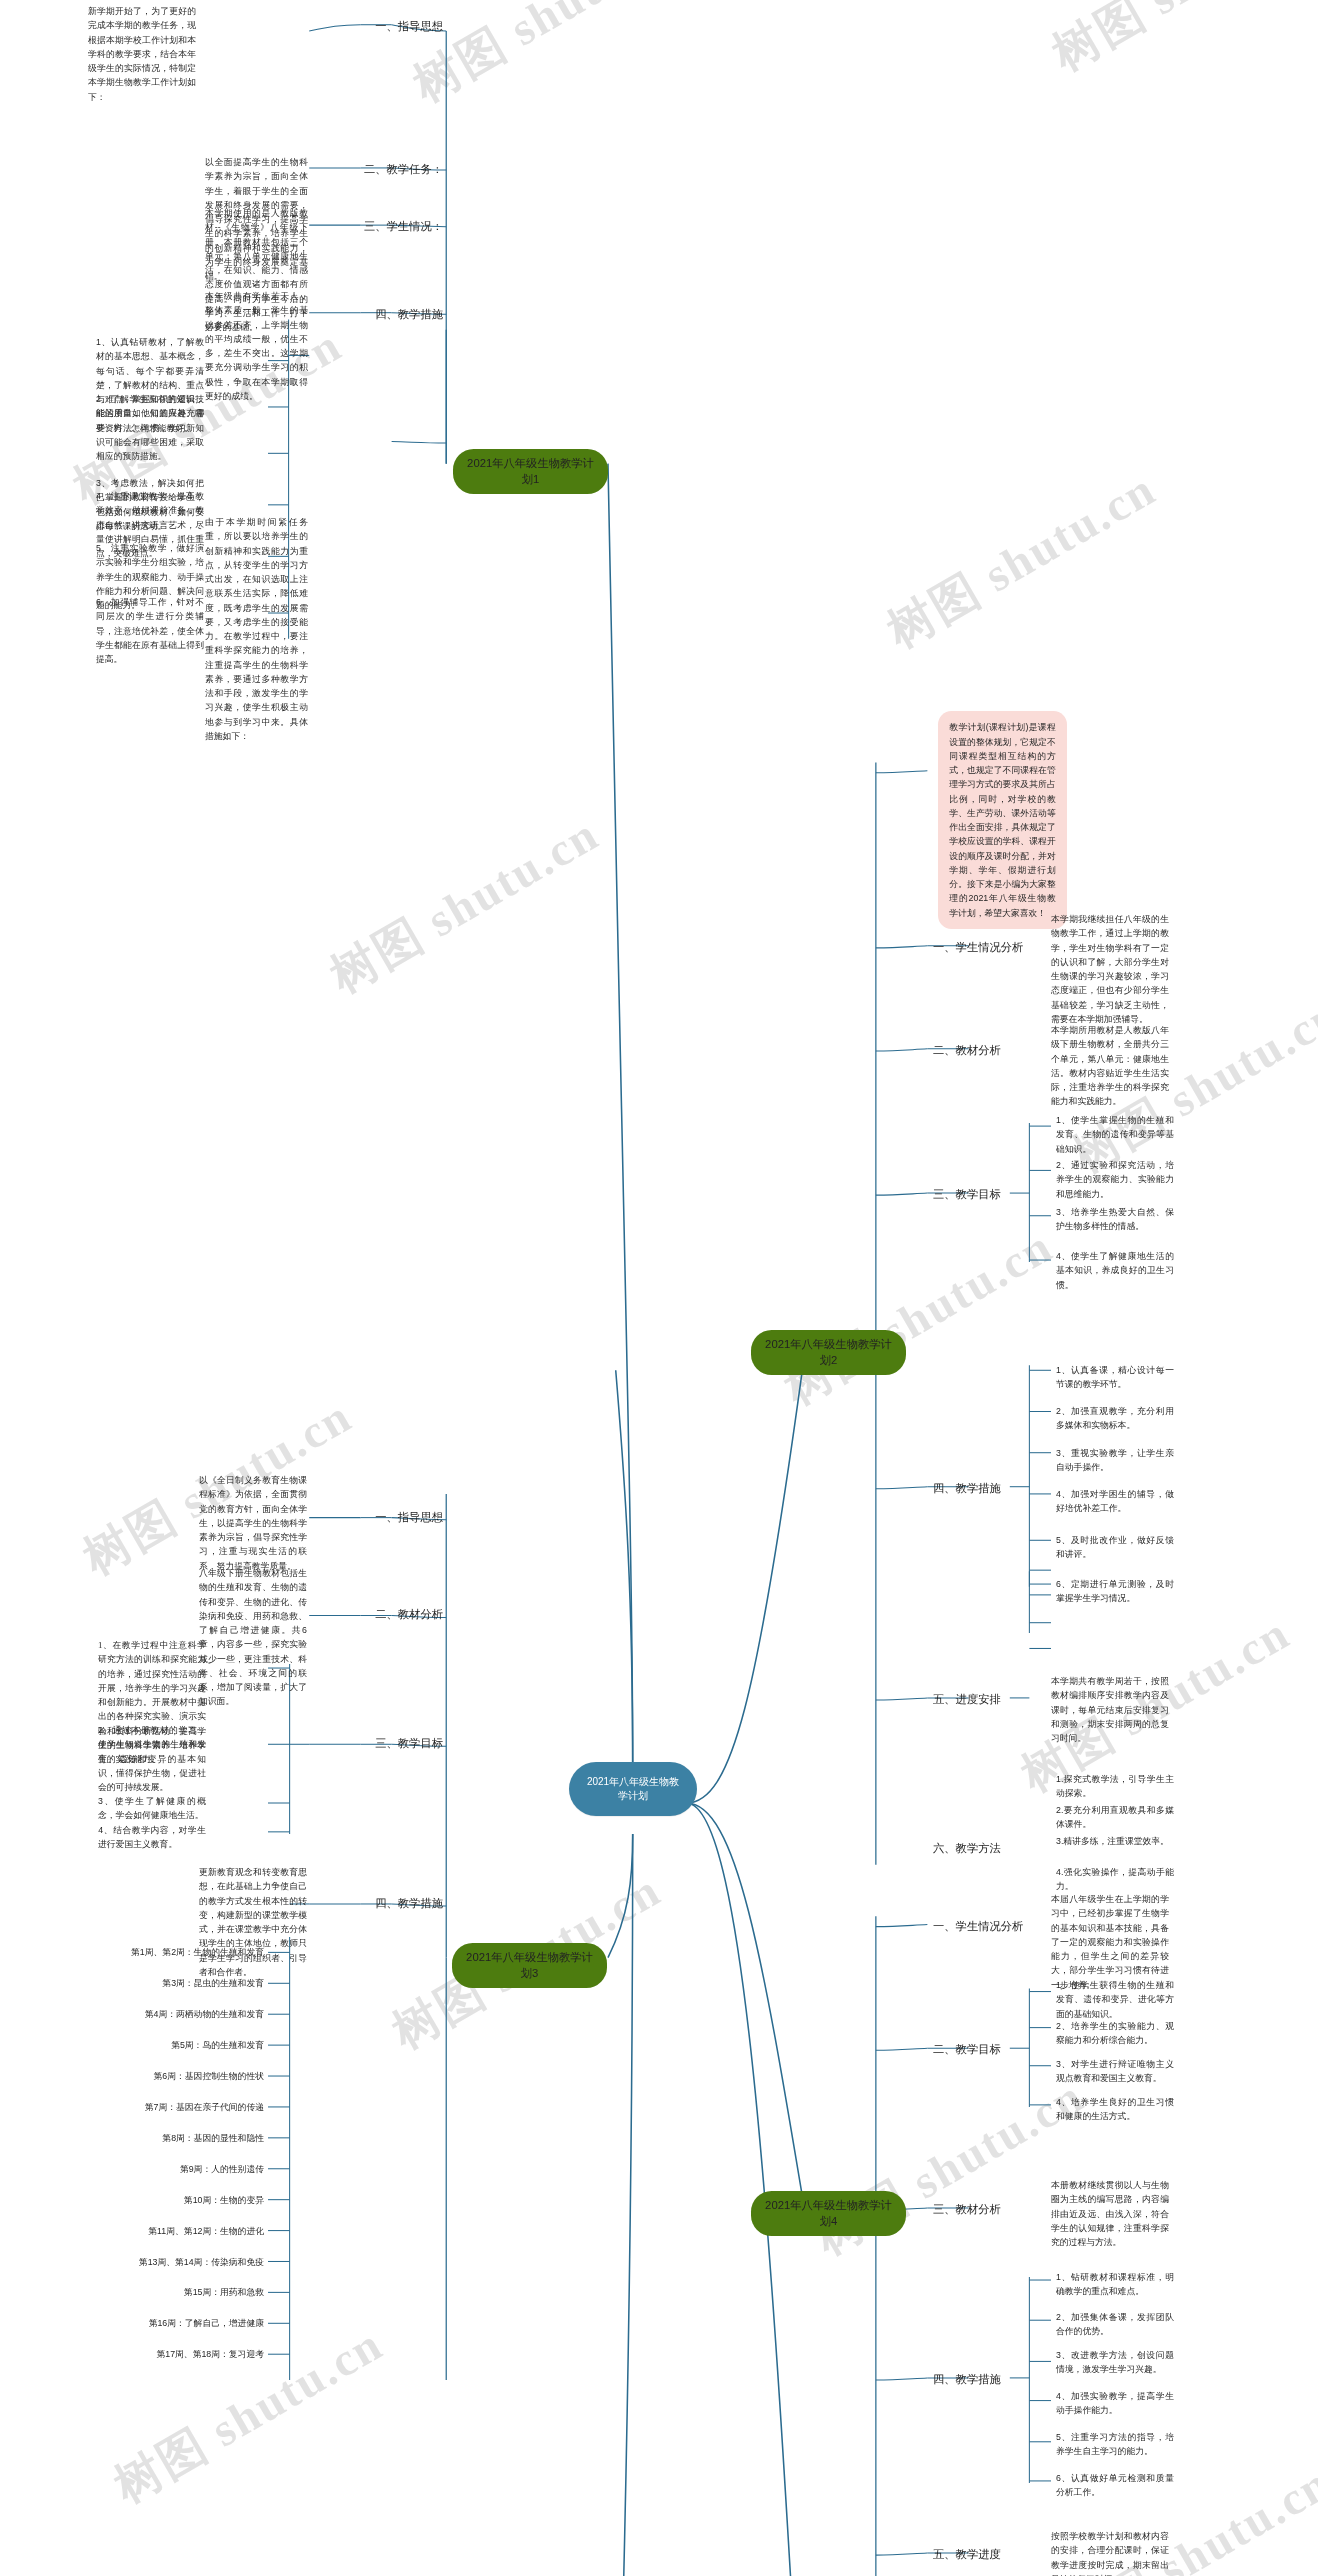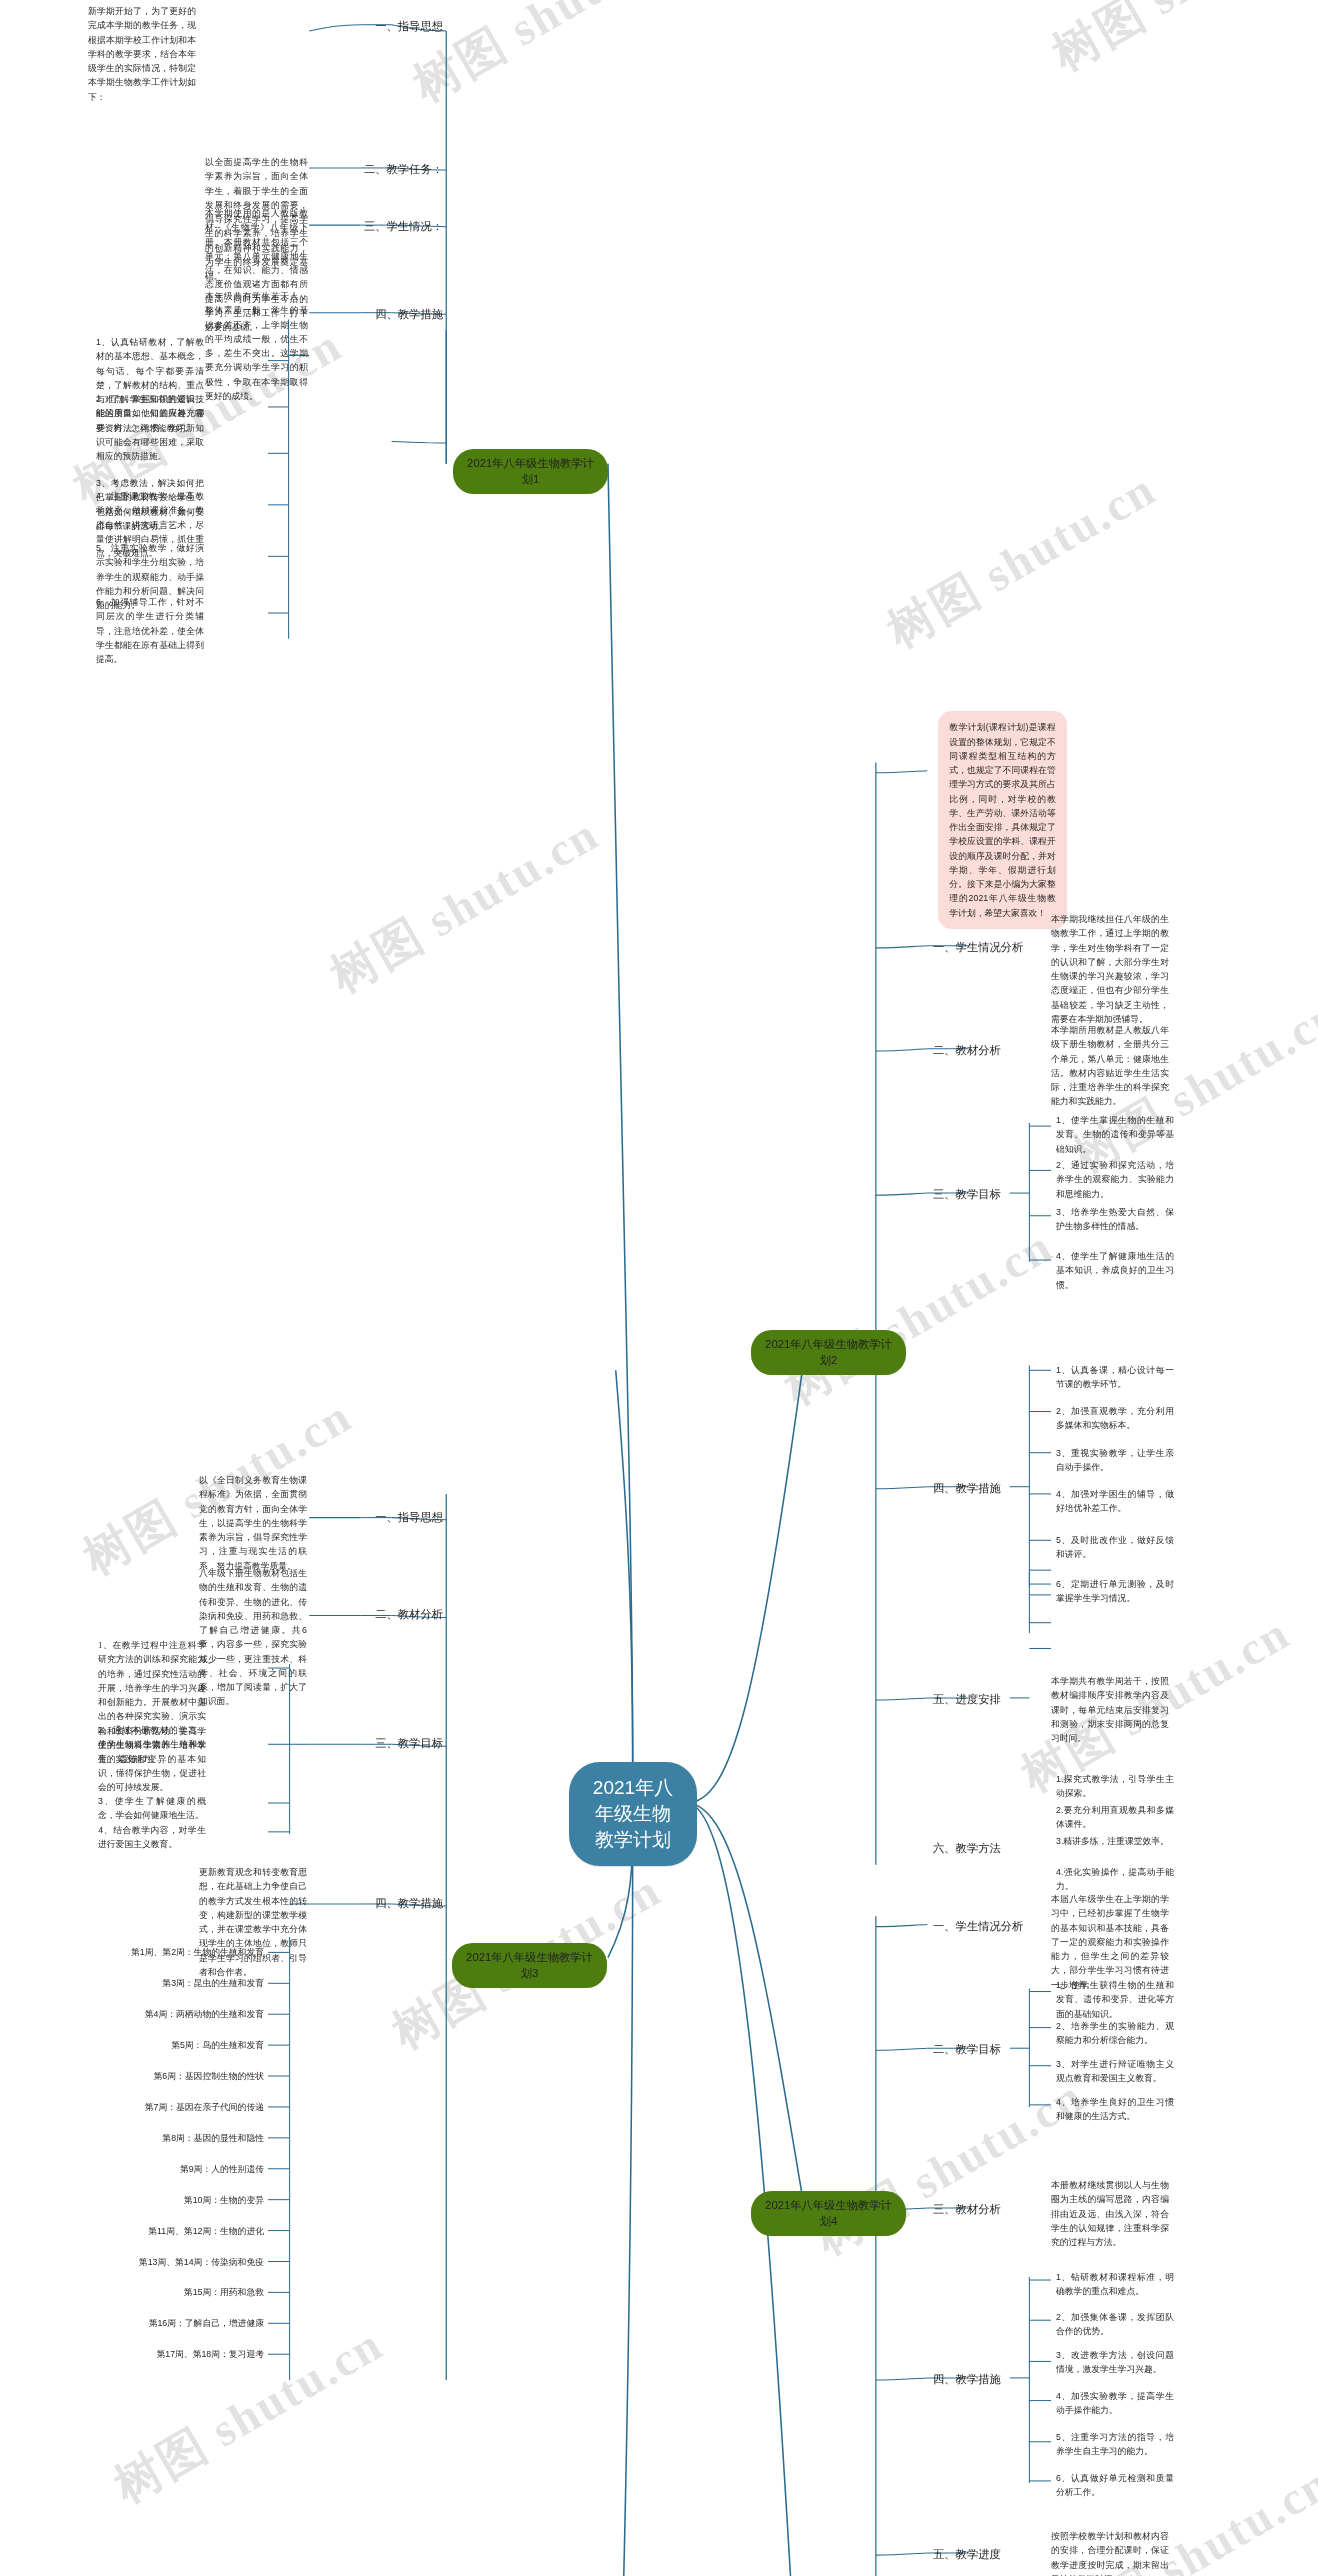--- a/index.html
+++ b/index.html
@@ -37,21 +37,21 @@
   #wires path.thin{stroke-width:2.4;}
   #wires path.hair{stroke-width:2;}
 
   
   .node{position:absolute;z-index:4;}
   .root{
     background:#3c81a4;
     color:#ffffff;
     border-radius:31px;
     text-align:center;
-    font-size:19px;
+    font-size:10px;
     line-height:1.35;
     padding:13.4px 17.5px;
     width:128px;
     box-sizing:border-box;
     box-shadow:0 0.5px 1px rgba(0,0,0,.12);
   }
   .branch{
     background:#4d7c0f;
     color:#222;
     border-radius:20.6px;
@@ -334,20 +334,23 @@
   </div>
   <div class="node para" style="left:205px; top:155px; width:103px;">
     <span>以全面提高学生的生物科学素养为宗旨，面向全体学生，着眼于学生的全面发展和终身发展的需要，倡导探究性学习，提高学生的科学素养，培养学生的创新精神和实践能力，为学生的终身发展奠定基础。</span>
   </div>
   <div class="node para" style="left:205px; top:206px; width:103px;">
     <span>本学期使用的是人教版教材--《生物学》八年级下册。本册教材共包括三个单元：第八单元健康地生活，在知识、能力、情感态度价值观诸方面都有所提高。同时为学生今后的学习、生活和工作，打下必要的基础。</span>
   </div>
   <div class="node para" style="left:205px; top:289px; width:103px;">
     <span>本年级共有学生若干人，整体素质一般，学生的基础参差不齐，上学期生物的平均成绩一般，优生不多，差生不突出。这学期要充分调动学生学习的积极性，争取在本学期取得更好的成绩。</span>
   </div>
+  <div class="node para" style="left:205px; top:515px; width:103px;">
+    <span>由于本学期时间紧任务重，所以要以培养学生的创新精神和实践能力为重点，从转变学生的学习方式出发，在知识选取上注意联系生活实际，降低难度，既考虑学生的发展需要，又考虑学生的接受能力。在教学过程中，要注重科学探究能力的培养，注重提高学生的生物科学素养，要通过多种教学方法和手段，激发学生的学习兴趣，使学生积极主动地参与到学习中来。具体措施如下：</span>
+  </div>
   <div class="node para" style="left:96px; top:335px; width:108px;">
     <span>1、认真钻研教材，了解教材的基本思想、基本概念，每句话、每个字都要弄清楚，了解教材的结构、重点与难点，掌握知识的逻辑，能运用自如，知道应补充哪些资料，怎样才能教好。</span>
   </div>
   <div class="node para" style="left:96px; top:392px; width:108px;">
     <span>2、了解学生原有的知识技能的质量，他们的兴趣、需要、方法、习惯，学习新知识可能会有哪些困难，采取相应的预防措施。</span>
   </div>
   <div class="node para" style="left:96px; top:440px; width:108px;margin-top:36px;">
     <span>3、考虑教法，解决如何把已掌握的教材传授给学生，包括如何组织教材、如何安排每节课的活动。</span>
   </div>
   <div class="node para" style="left:96px; top:489px; width:108px;">

